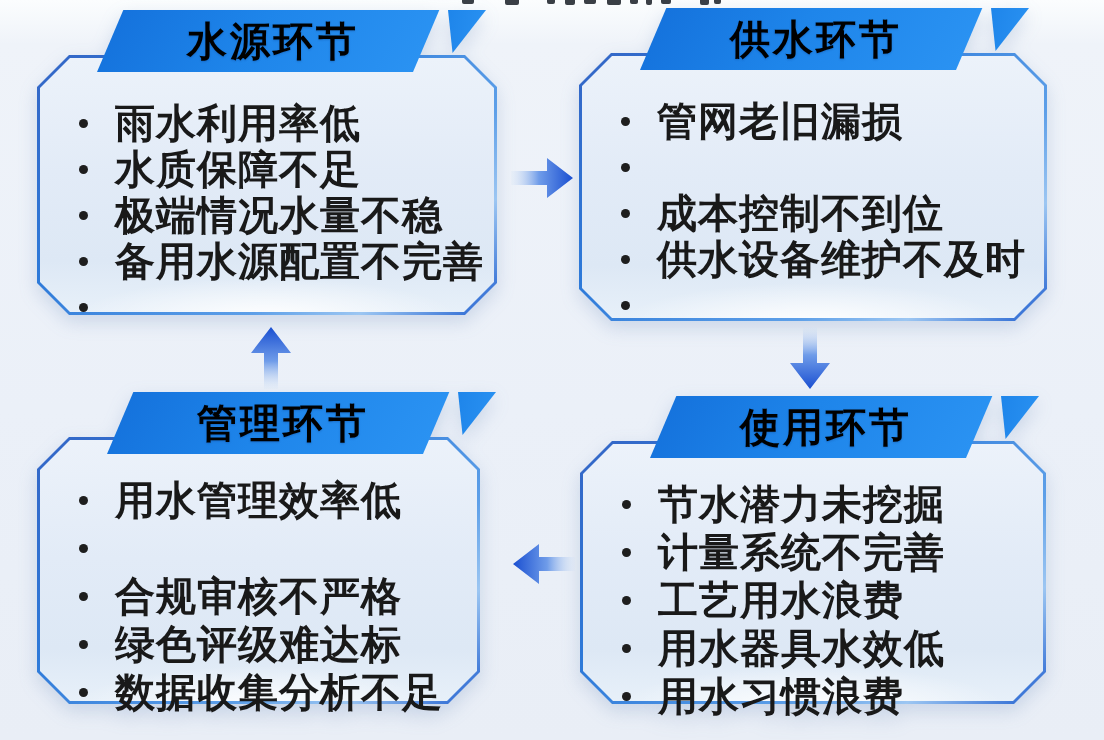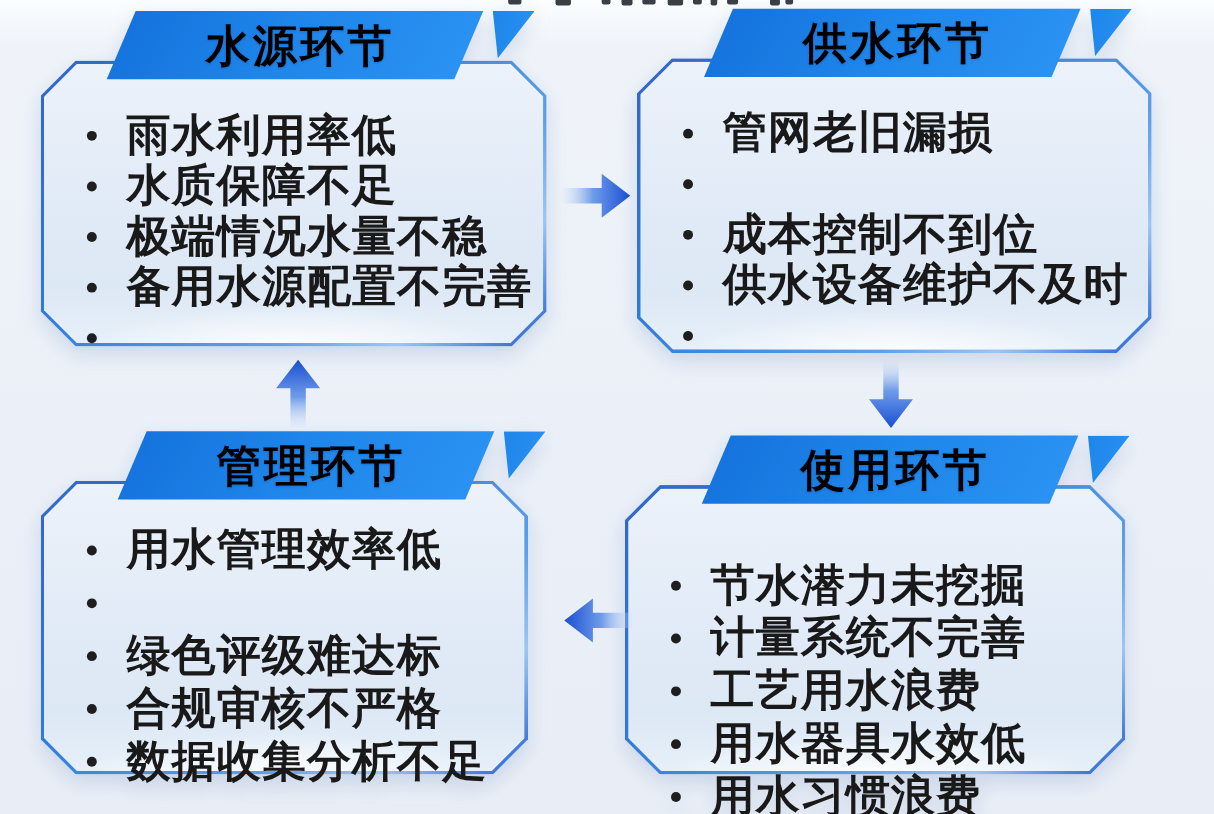--- a/index.html
+++ b/index.html
@@ -156,43 +156,43 @@
     <div class="issue-list" style="padding-top:22px;">
       <div class="list-row">
           <span class="bullet"></span>
           <span class="item-text">用水管理效率低</span>
         </div>
       <div class="list-row">
           <span class="bullet"></span>
         </div>
       <div class="list-row">
           <span class="bullet"></span>
+          <span class="item-text">合规审核不严格</span>
+        </div>
+      <div class="list-row">
+          <span class="bullet"></span>
           <span class="item-text">绿色评级难达标</span>
         </div>
       <div class="list-row">
           <span class="bullet"></span>
-          <span class="item-text">合规审核不严格</span>
-        </div>
-      <div class="list-row">
-          <span class="bullet"></span>
           <span class="item-text">数据收集分析不足</span>
         </div>
     </div>
   </div>
 
-  <div class="node tall" style="left:568px;top:441px;width:455px;height:263px;">
+  <div class="node tall" style="left:580px;top:441px;width:455px;height:263px;padding-left:11px;">
     <div class="oct">
         <div class="oct-fill"></div>
       </div>
     <div class="banner" style="left:70px;">
       <div class="banner-body"></div>
       <div class="banner-tip"></div>
       <div class="banner-title">使用环节</div>
     </div>
-    <div class="issue-list" style="padding-top:22px;margin-top:28px;">
+    <div class="issue-list" style="padding-top:22px;">
       <div class="list-row">
           <span class="bullet"></span>
           <span class="item-text">节水潜力未挖掘</span>
         </div>
       <div class="list-row">
           <span class="bullet"></span>
           <span class="item-text">计量系统不完善</span>
         </div>
       <div class="list-row">
           <span class="bullet"></span>

